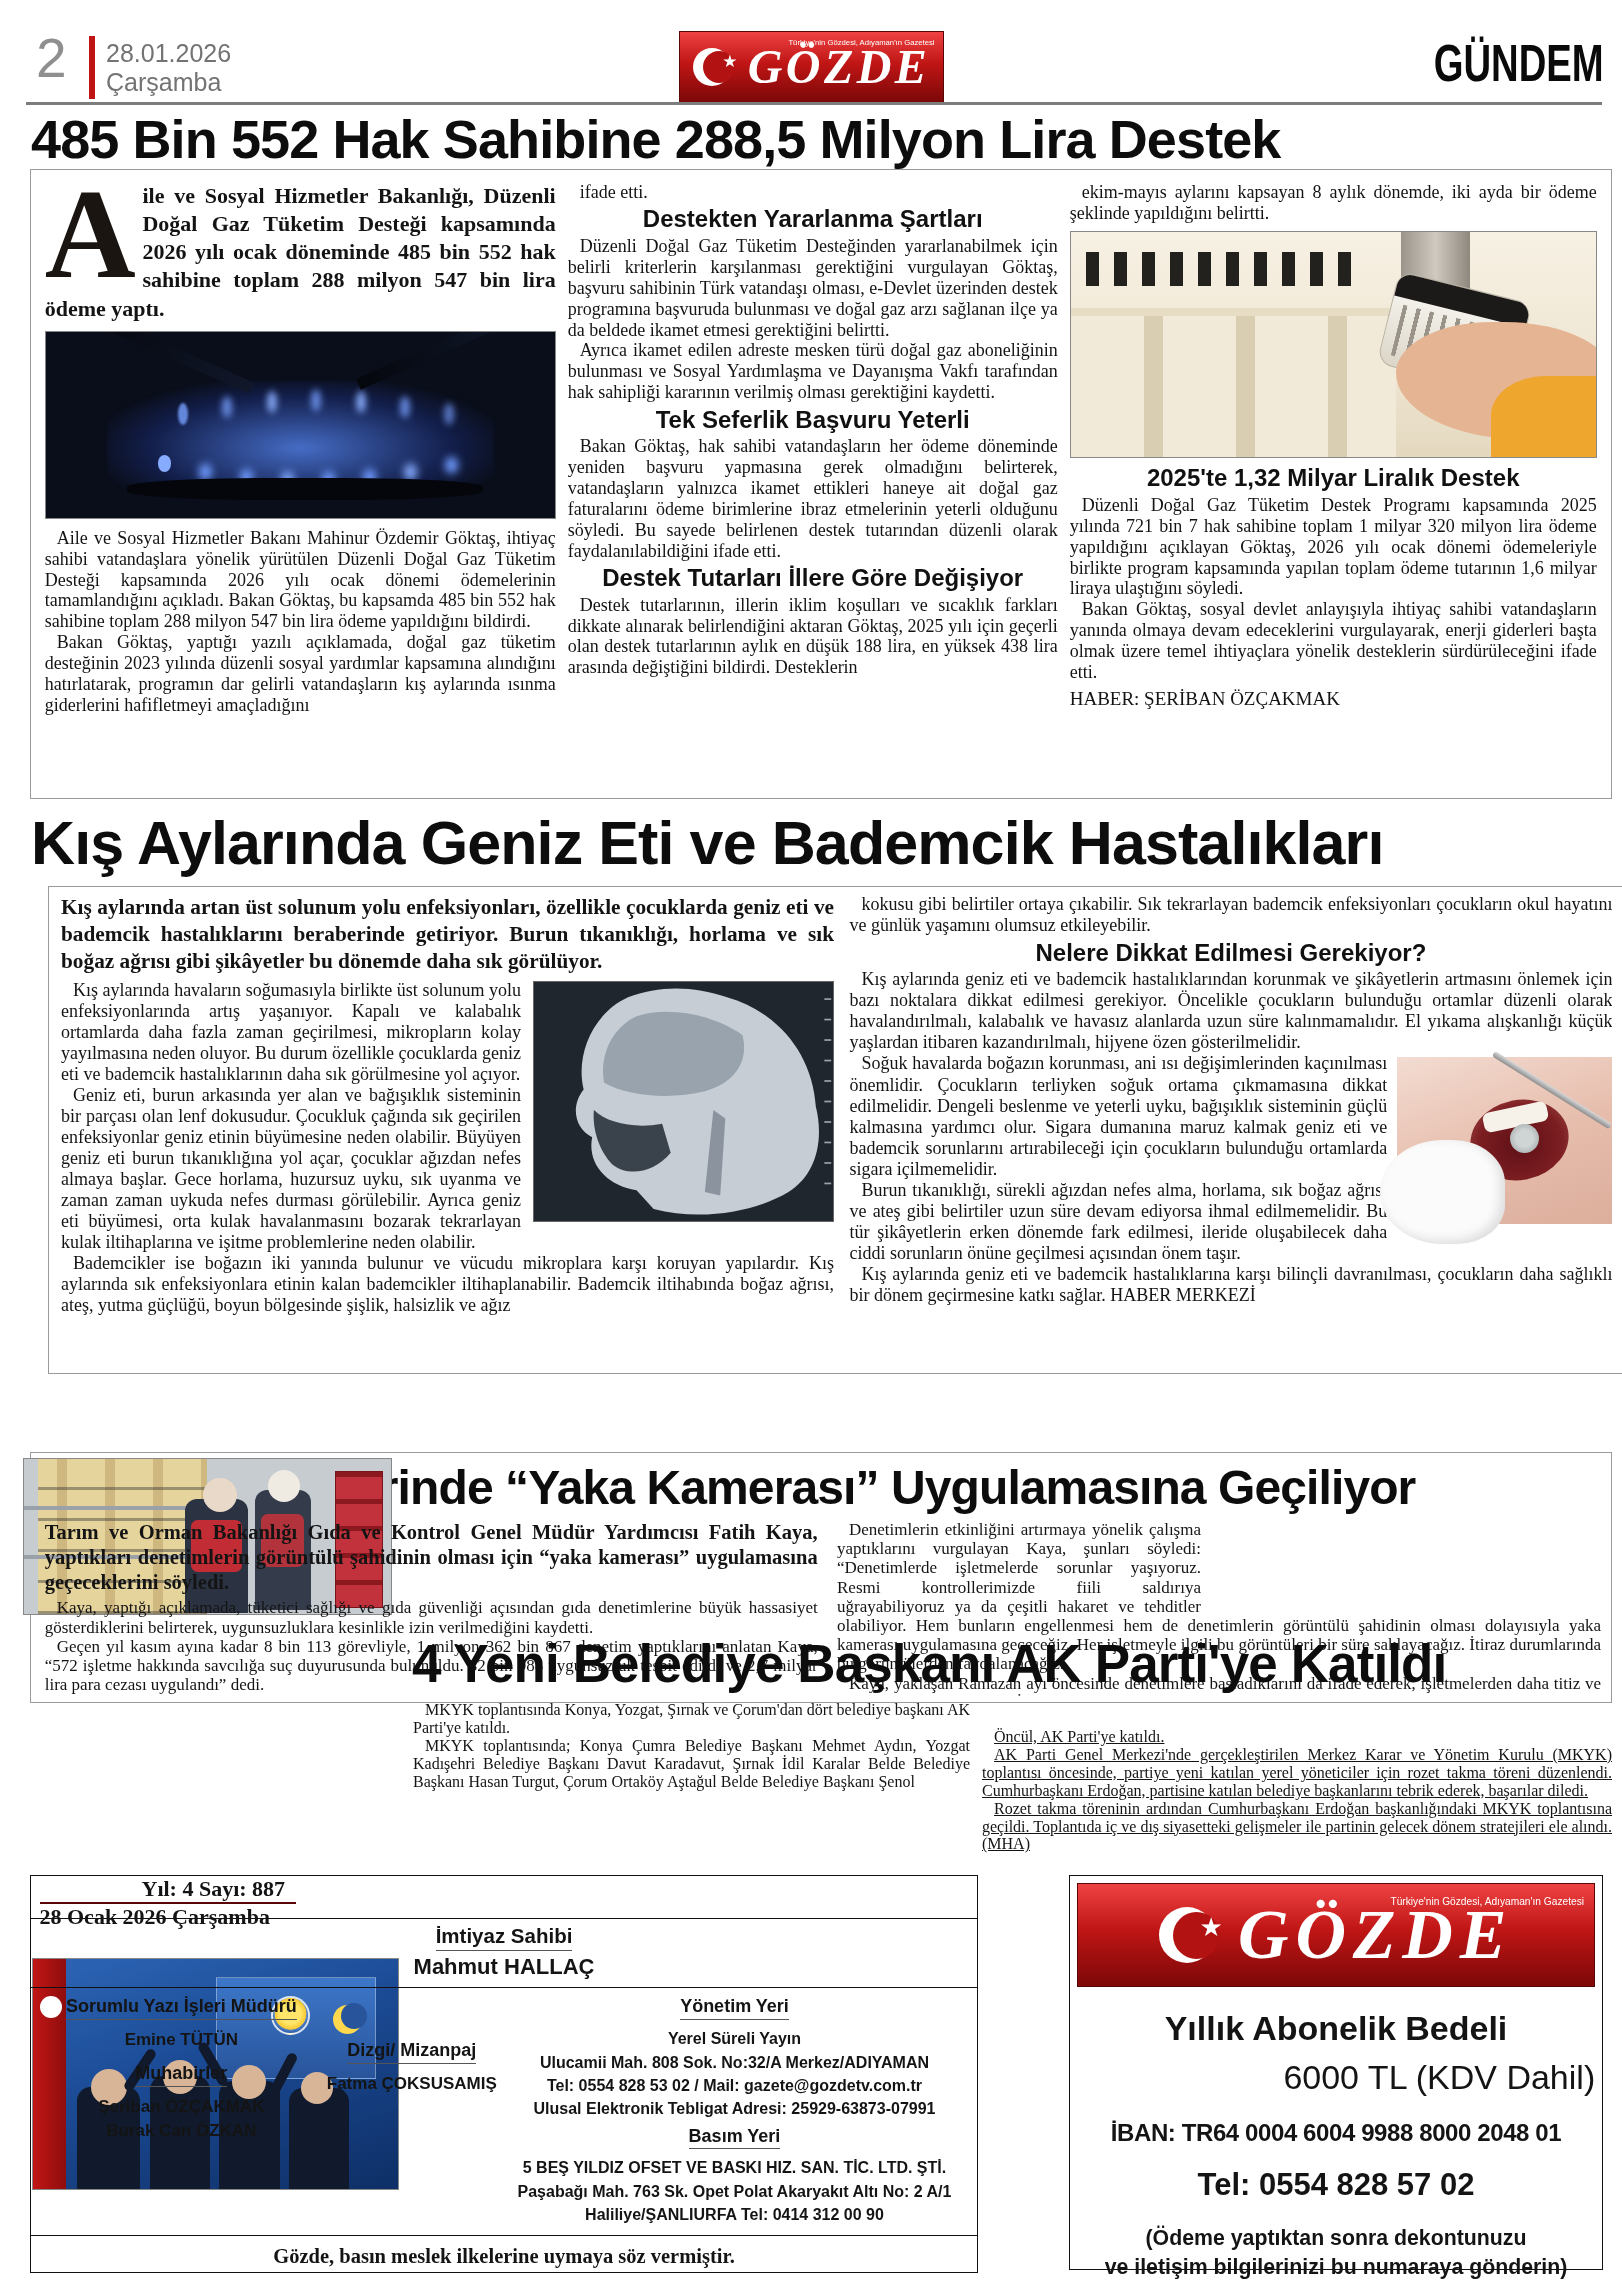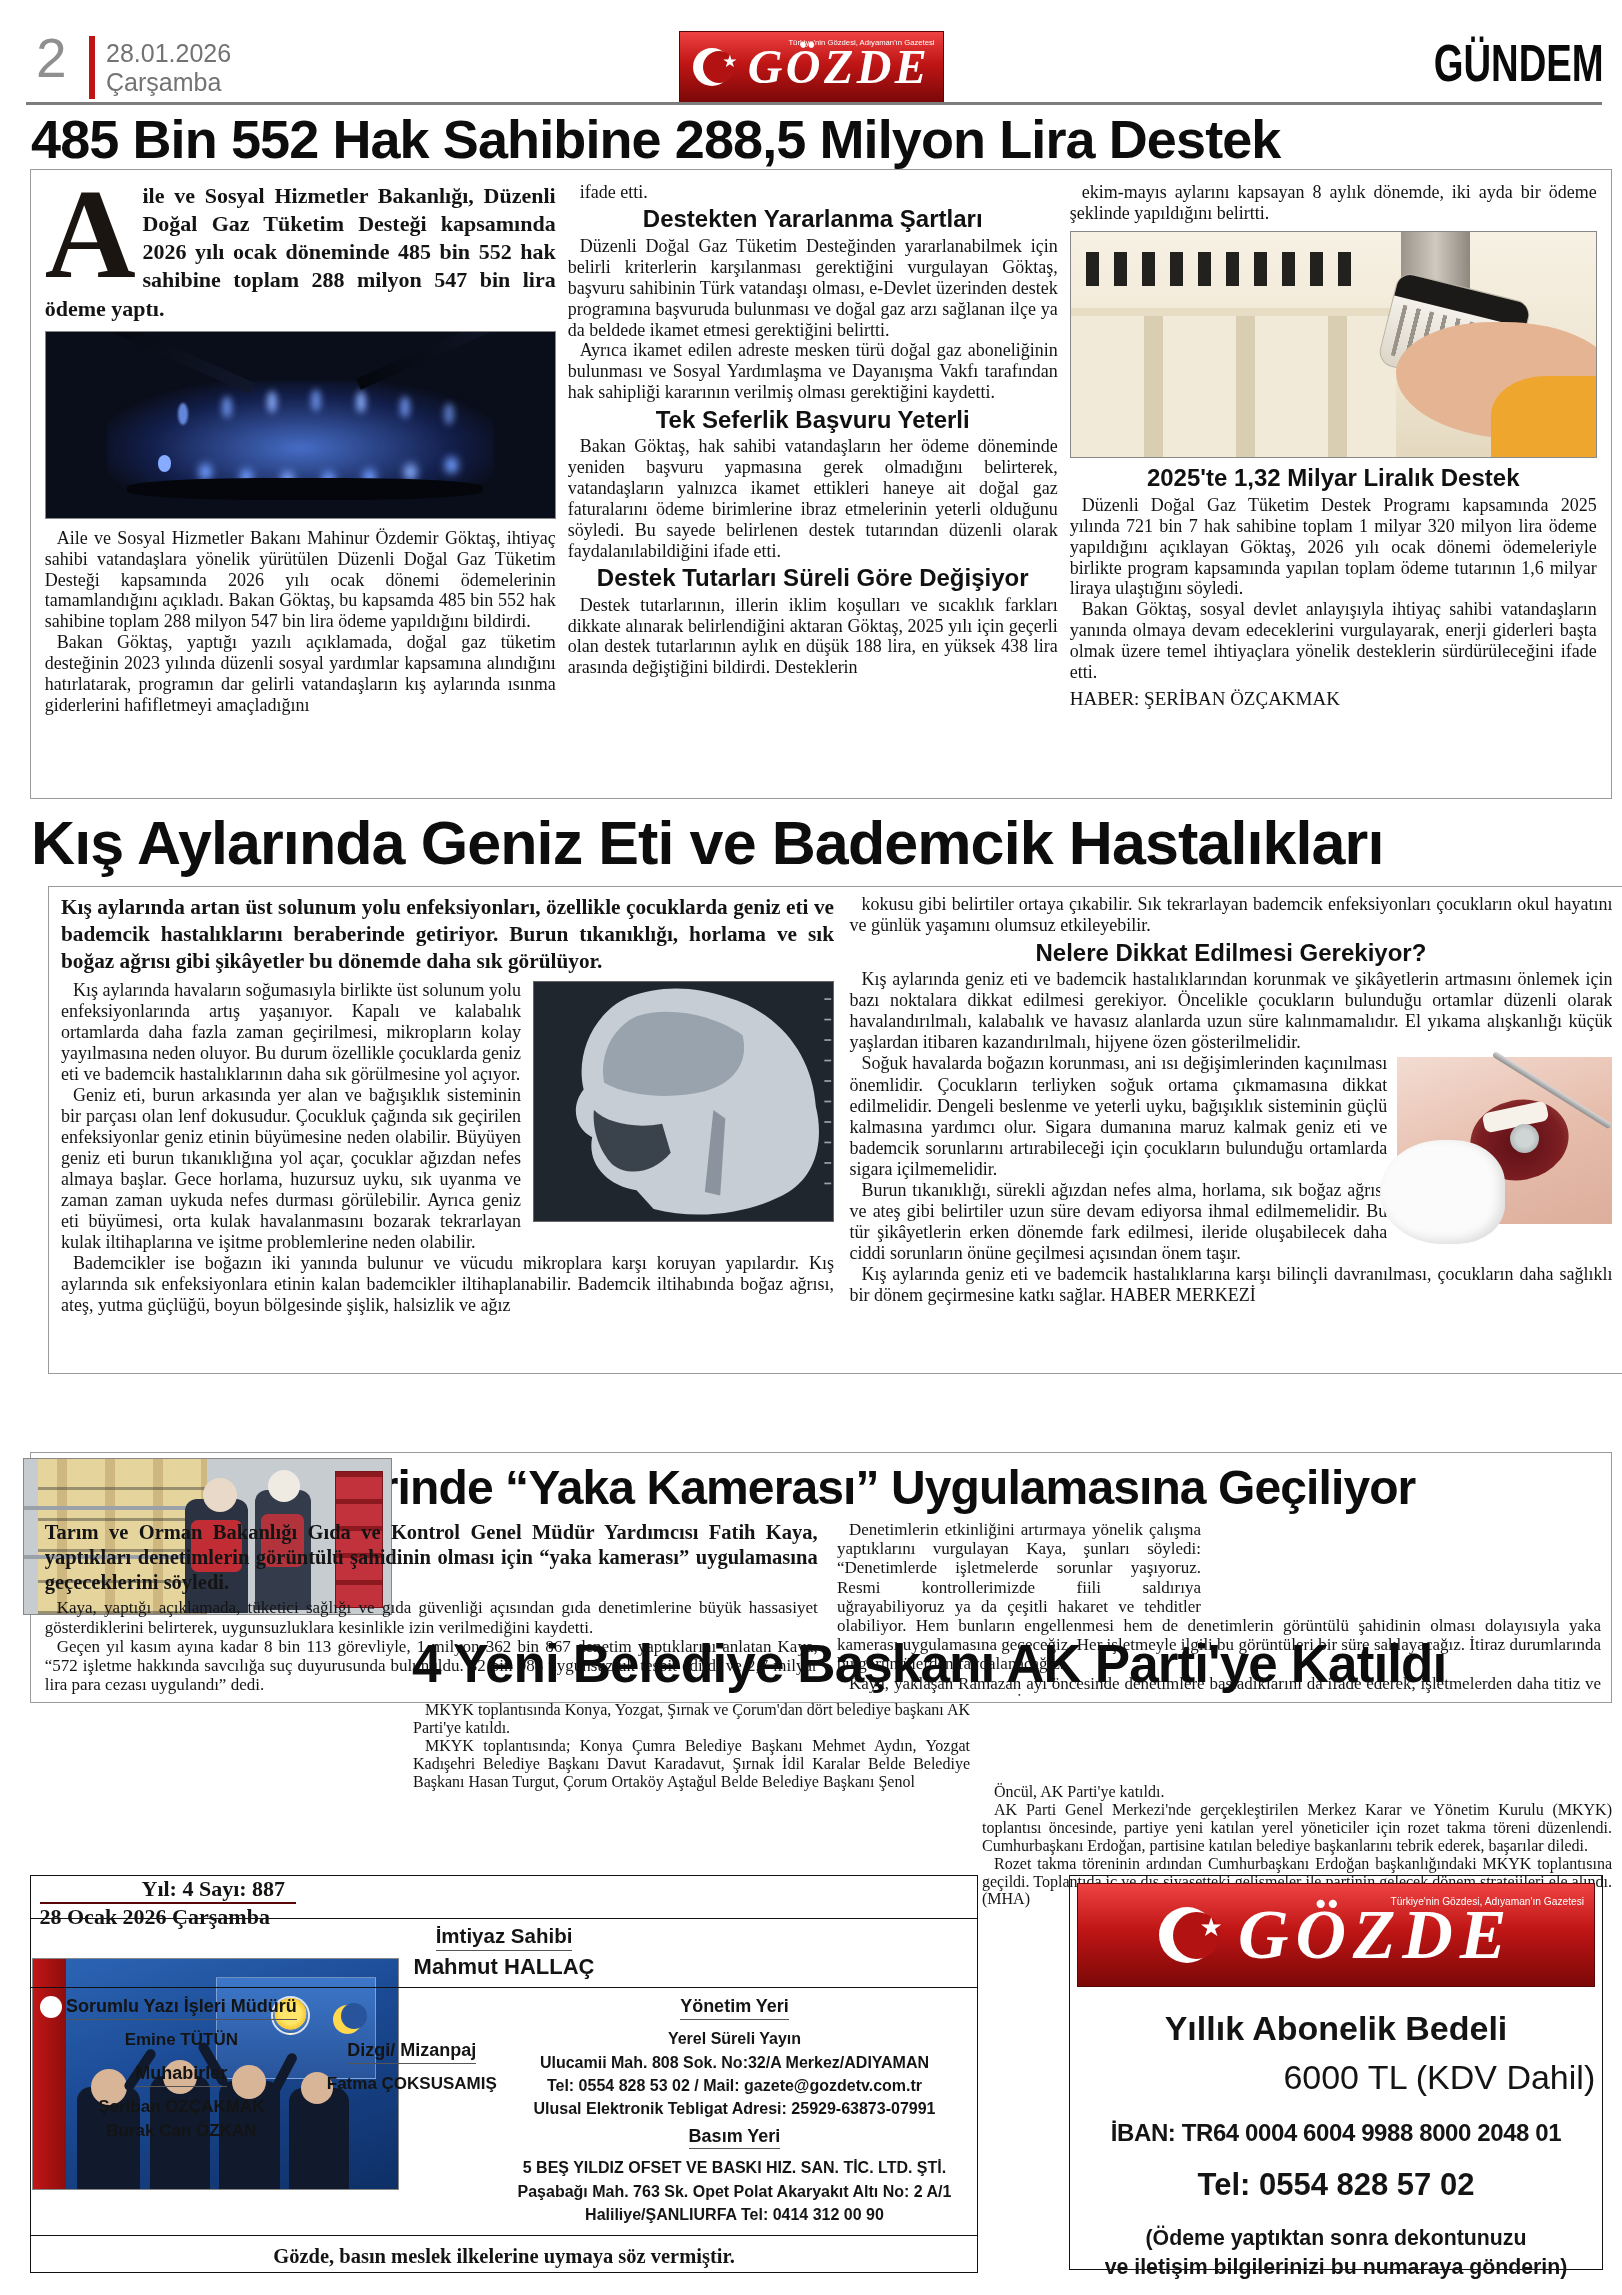--- a/index.html
+++ b/index.html
@@ -178,21 +178,21 @@
       </div>
       <div class="subhead">Destekten Yararlanma Şartları</div>
       <div class="a1body body-txt">
         <p>Düzenli Doğal Gaz Tüketim Desteğinden yararlanabilmek için belirli kriterlerin karşılanması gerektiğini vurgulayan Göktaş, başvuru sahibinin Türk vatandaşı olması, e-Devlet üzerinden destek programına başvuruda bulunması ve doğal gaz arzı sağlanan ilçe ya da beldede ikamet etmesi gerektiğini belirtti.</p>
         <p>Ayrıca ikamet edilen adreste mesken türü doğal gaz aboneliğinin bulunması ve Sosyal Yardımlaşma ve Dayanışma Vakfı tarafından hak sahipliği kararının verilmiş olması gerektiğini kaydetti.</p>
       </div>
       <div class="subhead">Tek Seferlik Başvuru Yeterli</div>
       <div class="a1body body-txt">
         <p>Bakan Göktaş, hak sahibi vatandaşların her ödeme döneminde yeniden başvuru yapmasına gerek olmadığını belirterek, vatandaşların yalnızca ikamet ettikleri haneye ait doğal gaz faturalarını ödeme birimlerine ibraz etmelerinin yeterli olduğunu söyledi. Bu sayede belirlenen destek tutarından düzenli olarak faydalanılabildiğini ifade etti.</p>
       </div>
-      <div class="subhead">Destek Tutarları Süreli Göre Değişiyor</div>
+      <div class="subhead">Destek Tutarları İllere Göre Değişiyor</div>
       <div class="a1body body-txt">
         <p>Destek tutarlarının, illerin iklim koşulları ve sıcaklık farkları dikkate alınarak belirlendiğini aktaran Göktaş, 2025 yılı için geçerli olan destek tutarlarının aylık en düşük 188 lira, en yüksek 438 lira arasında değiştiğini bildirdi. Desteklerin</p>
       </div>
     </div>
 
     <div class="colbox" style="width:527px;height:603px;">
       <div class="a1body body-txt">
         <p>ekim-mayıs aylarını kapsayan 8 aylık dönemde, iki ayda bir ödeme şeklinde yapıldığını belirtti.</p>
       </div>
       <div class="photo radiator" style="width:527px;height:227px;margin:6.8px 0;">
@@ -315,21 +315,21 @@
       <div class="fighead" style="left:73.5%;top:49%;width:32px;height:32px;"></div>
     <div class="arm" style="left:28%;top:38%;transform:rotate(34deg);"></div>
     <div class="arm" style="left:48%;top:35%;transform:rotate(-30deg);"></div>
     <div class="arm" style="left:67%;top:40%;transform:rotate(28deg);"></div>
   </div>
   <div class="abs headline" style="left:412px;top:1633px;width:1201px;font-size:53px;">4 Yeni Belediye Başkanı AK Parti'ye Katıldı</div>
   <div class="abs colbox a4body body-txt" style="left:413px;top:1701px;width:557px;height:167px;">
     <p>MKYK toplantısında Konya, Yozgat, Şırnak ve Çorum'dan dört belediye başkanı AK Parti'ye katıldı.</p>
     <p>MKYK toplantısında; Konya Çumra Belediye Başkanı Mehmet Aydın, Yozgat Kadışehri Belediye Başkanı Davut Karadavut, Şırnak İdil Karalar Belde Belediye Başkanı Hasan Turgut, Çorum Ortaköy Aştağul Belde Belediye Başkanı Şenol</p>
   </div>
-  <div class="abs colbox a4body body-txt" style="left:982px;top:1783px;width:630px;height:167px;">
+  <div class="abs colbox a4body body-txt" style="left:982px;top:1728px;width:630px;height:167px;text-decoration:underline;">
     <p>Öncül, AK Parti'ye katıldı.</p>
     <p>AK Parti Genel Merkezi'nde gerçekleştirilen Merkez Karar ve Yönetim Kurulu (MKYK) toplantısı öncesinde, partiye yeni katılan yerel yöneticiler için rozet takma töreni düzenlendi. Cumhurbaşkanı Erdoğan, partisine katılan belediye başkanlarını tebrik ederek, başarılar diledi.</p>
     <p>Rozet takma töreninin ardından Cumhurbaşkanı Erdoğan başkanlığındaki MKYK toplantısına geçildi. Toplantıda iç ve dış siyasetteki gelişmeler ile partinin gelecek dönem stratejileri ele alındı. (MHA)</p>
   </div>
 
   <div class="abs" id="imprint" style="left:30px;top:1875px;width:948px;height:398px;">
     <div id="imp-row1">
       <span class="imp-issue" style="margin-left:102px;">Yıl: 4 Sayı: 887</span>
       <span class="imp-sep"></span>
       <span class="gozde" style="width:256px;height:50px;">

